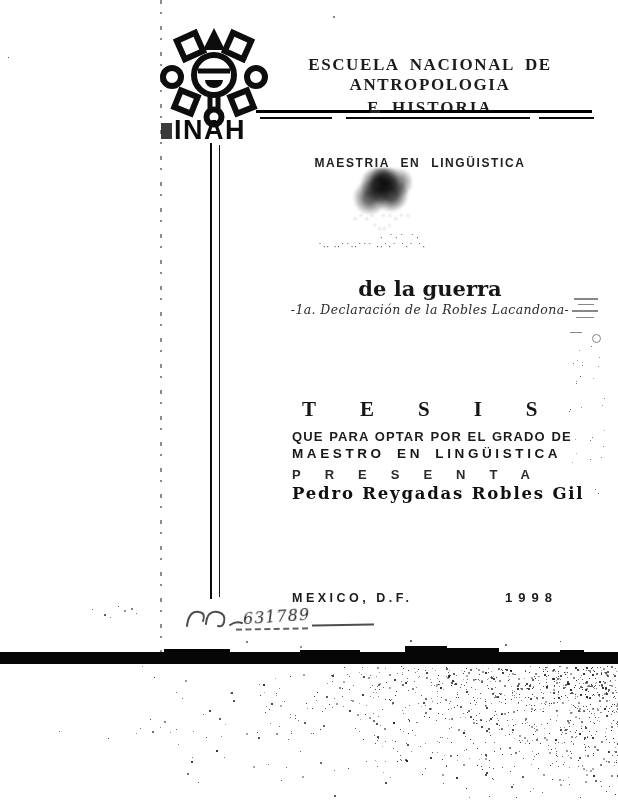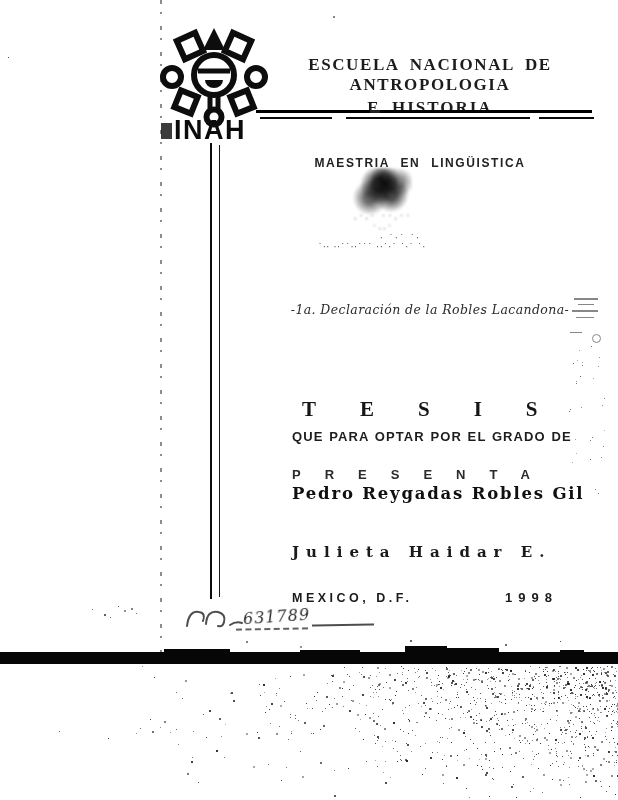--- a/index.html
+++ b/index.html
@@ -156,28 +156,29 @@
   </div>
   <div class="abs program">MAESTRIA EN LINGÜISTICA</div>
 
   <div class="abs seal-blob"></div>
   <div class="abs seal-cap c1">·˙·˙  ˙˙·˙˙</div>
   <div class="abs seal-cap c2">˙··˙</div>
 
   <div class="abs stamp-l1">· ˙·˙ ˙·</div>
   <div class="abs stamp-l2">˙·· ··˙˙··˙˙˙ ··˙·˙ ˙·˙ ˙·</div>
 
+  <div class="abs title-2">de la guerra</div>
   <div class="abs subtitle">-1a. Declaración de la Robles Lacandona-</div>
 
   <div class="abs col tesis-label">TESIS</div>
   <div class="abs col grade-line">QUE PARA OPTAR POR EL GRADO DE</div>
+  <div class="abs col degree-line">MAESTRO EN LINGÜISTICA</div>
   <div class="abs col presenta">PRESENTA</div>
   <div class="abs col author">Pedro Reygadas Robles Gil</div>
 
-  <div class="abs col adv-name">Julieta Haidar E.</div>
 
   <div class="abs imprint">
     <span class="city">MEXICO, D.F.</span>
     <span class="year">1998</span>
   </div>
 
   <svg class="abs hw-scribble" width="62" height="30" viewBox="0 0 62 30">
     <g stroke="#2f2f2f" stroke-width="2" fill="none" opacity=".85" stroke-linecap="round">
       <path d="M3,24 q2,-16 12,-14 q7,1 4,9"></path>
       <path d="M22,22 q1,-14 12,-12 q8,2 6,10 q-1,5 -6,4"></path>

